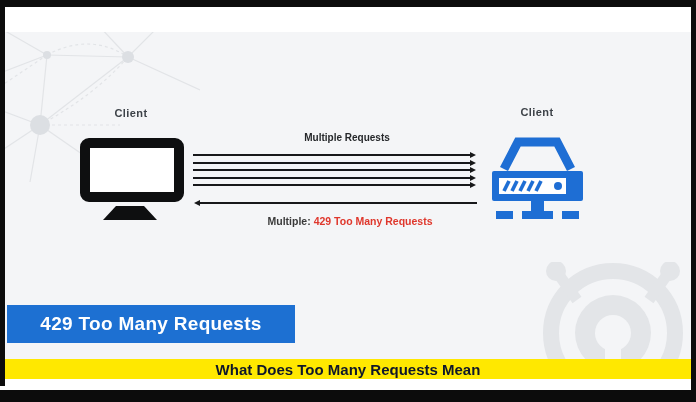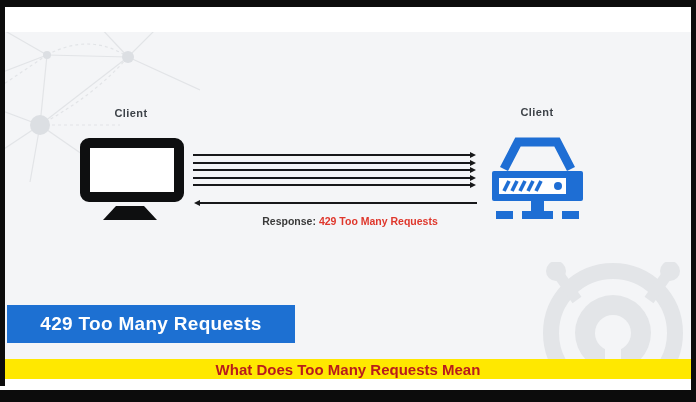--- a/index.html
+++ b/index.html
@@ -64,21 +64,21 @@
   .status-banner .banner-text{
     color:#ffffff;font-size:19px;font-weight:700;letter-spacing:0.3px;
   }
 
   .caption-bar{
     position:absolute;left:5px;top:359px;width:686px;height:20px;
     background:var(--highlight-yellow,#ffe800);
     display:flex;align-items:center;justify-content:center;
   }
   .caption-bar .caption-text{
-    color:#b91c1c;font-size:15px;font-weight:700;
+    color:#0f172a;font-size:15px;font-weight:700;
   }
 </style>
 </head>
 <body>
 
 <div id="screen">
   <div class="strip-top-white"></div>
   <div class="strip-bottom-white"></div>
 
   <div class="panel">
@@ -140,20 +140,21 @@
         <line x1="38" y1="56" x2="43" y2="46"></line>
         <line x1="46" y1="56" x2="51" y2="46"></line>
       </g>
       <circle cx="68" cy="51" r="4" fill="#1e6ed4"></circle>
       <rect x="41" y="66" width="13" height="11" fill="#1e6ed4"></rect>
       <rect x="32" y="76" width="31" height="8" fill="#1e6ed4"></rect>
       <rect x="6" y="76" width="17" height="8" fill="#1e6ed4"></rect>
       <rect x="72" y="76" width="17" height="8" fill="#1e6ed4"></rect>
     </svg>
 
+    <div class="requests-label">Multiple Requests</div>
     <div class="request-lines">
         <div class="req-line" style="top: 0px;">
           <span class="arrow-right"></span>
         </div>
         <div class="req-line" style="top: 7.5px;">
           <span class="arrow-right"></span>
         </div>
         <div class="req-line" style="top: 15px;">
           <span class="arrow-right"></span>
         </div>
@@ -161,21 +162,21 @@
           <span class="arrow-right"></span>
         </div>
         <div class="req-line" style="top: 30px;">
           <span class="arrow-right"></span>
         </div>
       </div>
 
     <div class="response-line">
       <span class="arrow-left"></span>
     </div>
-    <div class="response-text"><span>Response:</span><span class="status">429 Too Many Requests</span>
+    <div class="response-text"><span>Multiple:</span><span class="status">429 Too Many Requests</span>
     </div>
 
     <div class="status-banner">
       <span class="banner-text">429 Too Many Requests</span>
     </div>
   </div>
 
   <div class="caption-bar">
     <span class="caption-text">What Does Too Many Requests Mean</span>
   </div>

